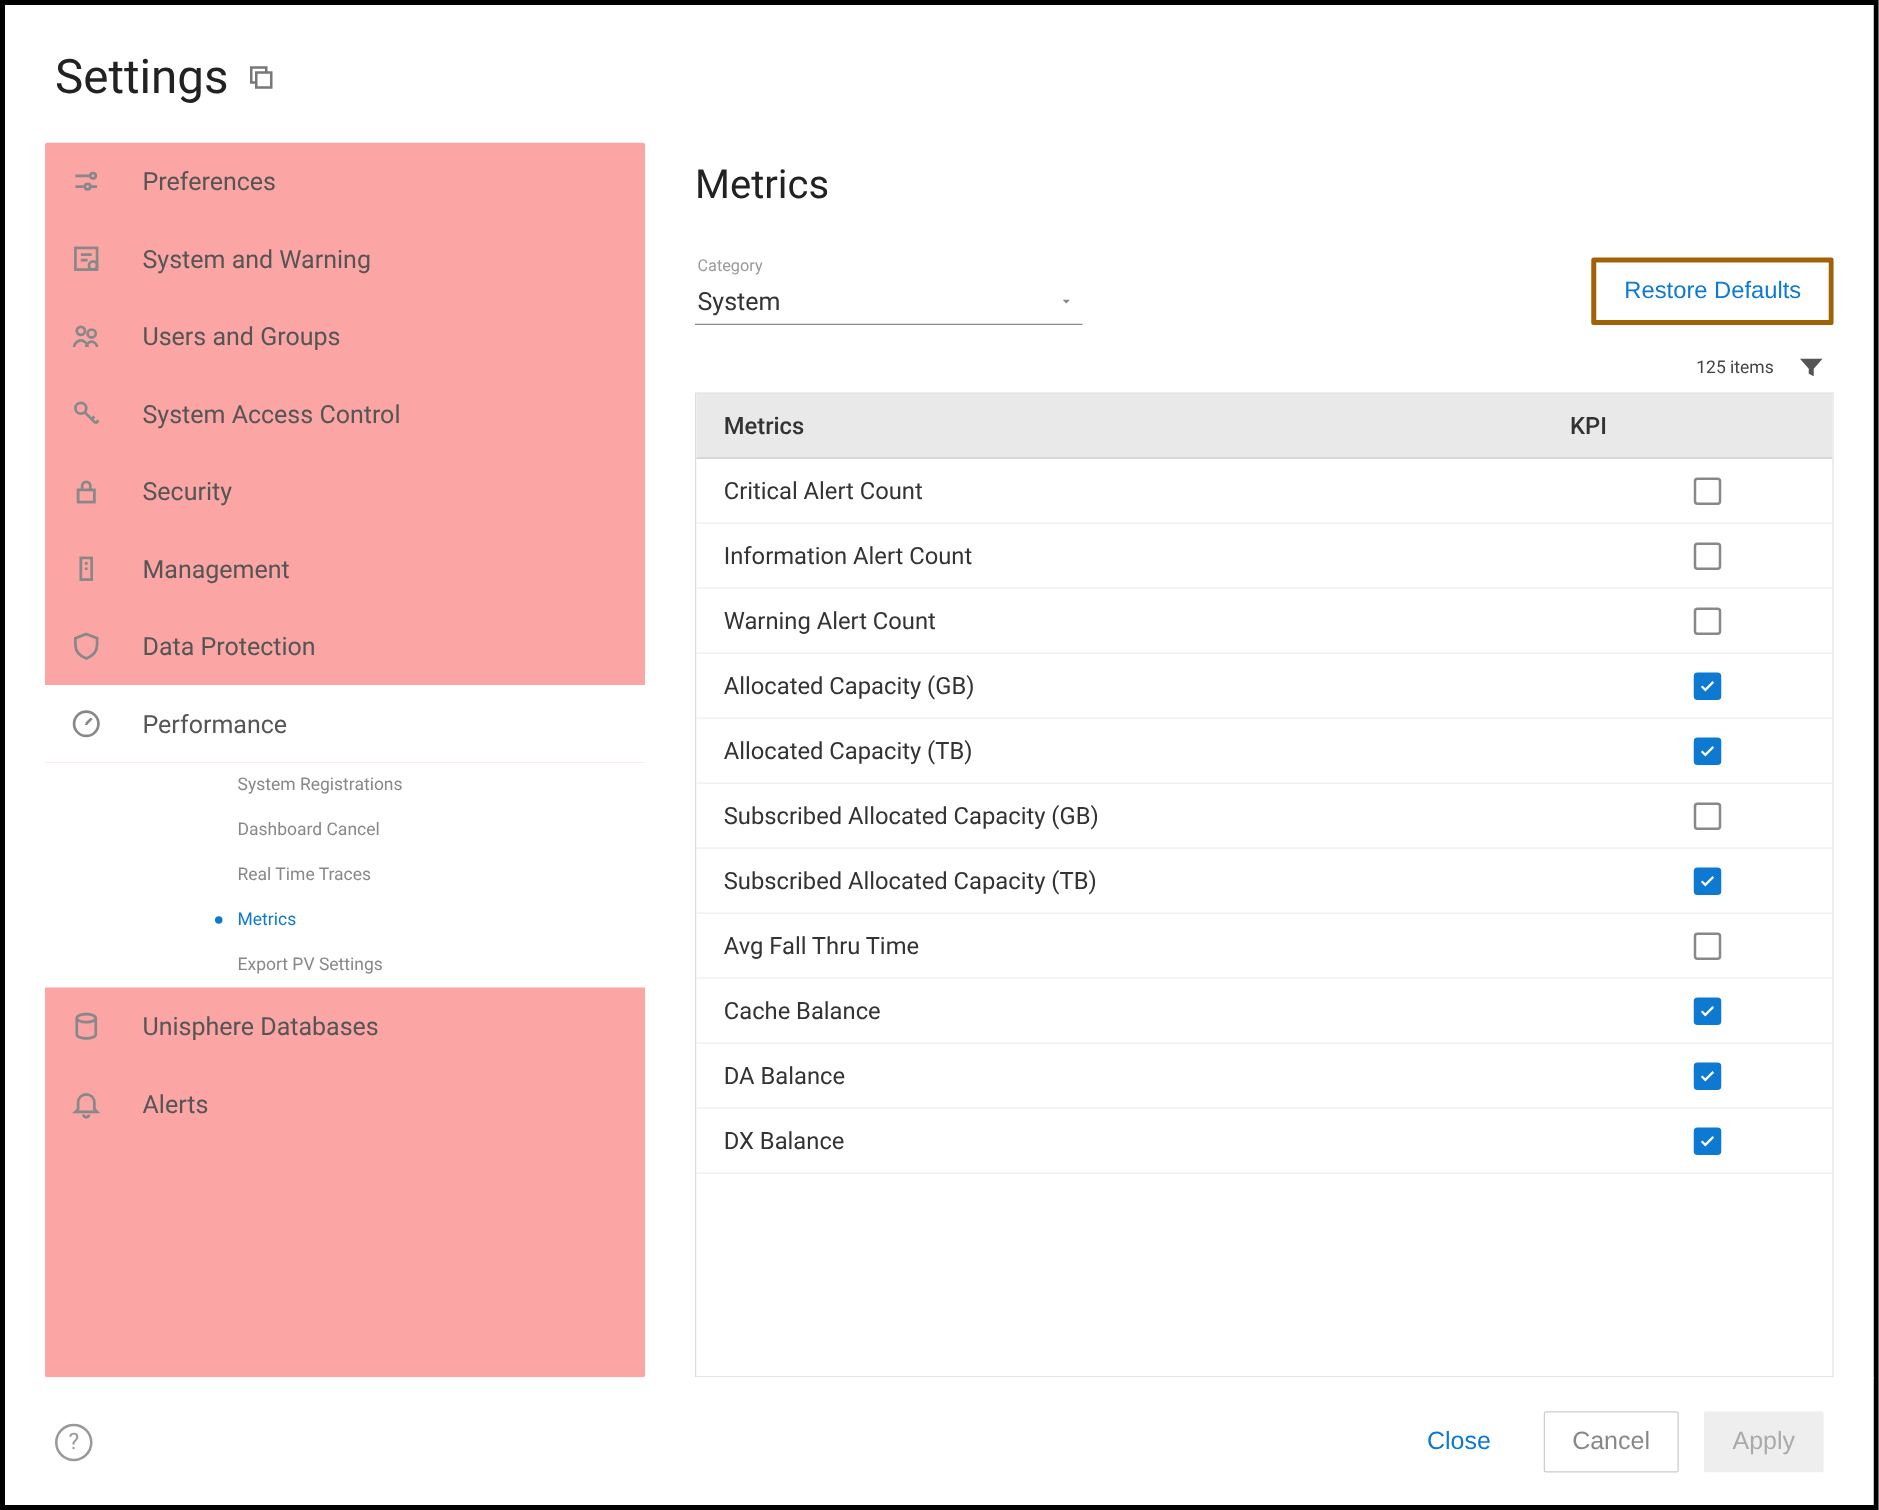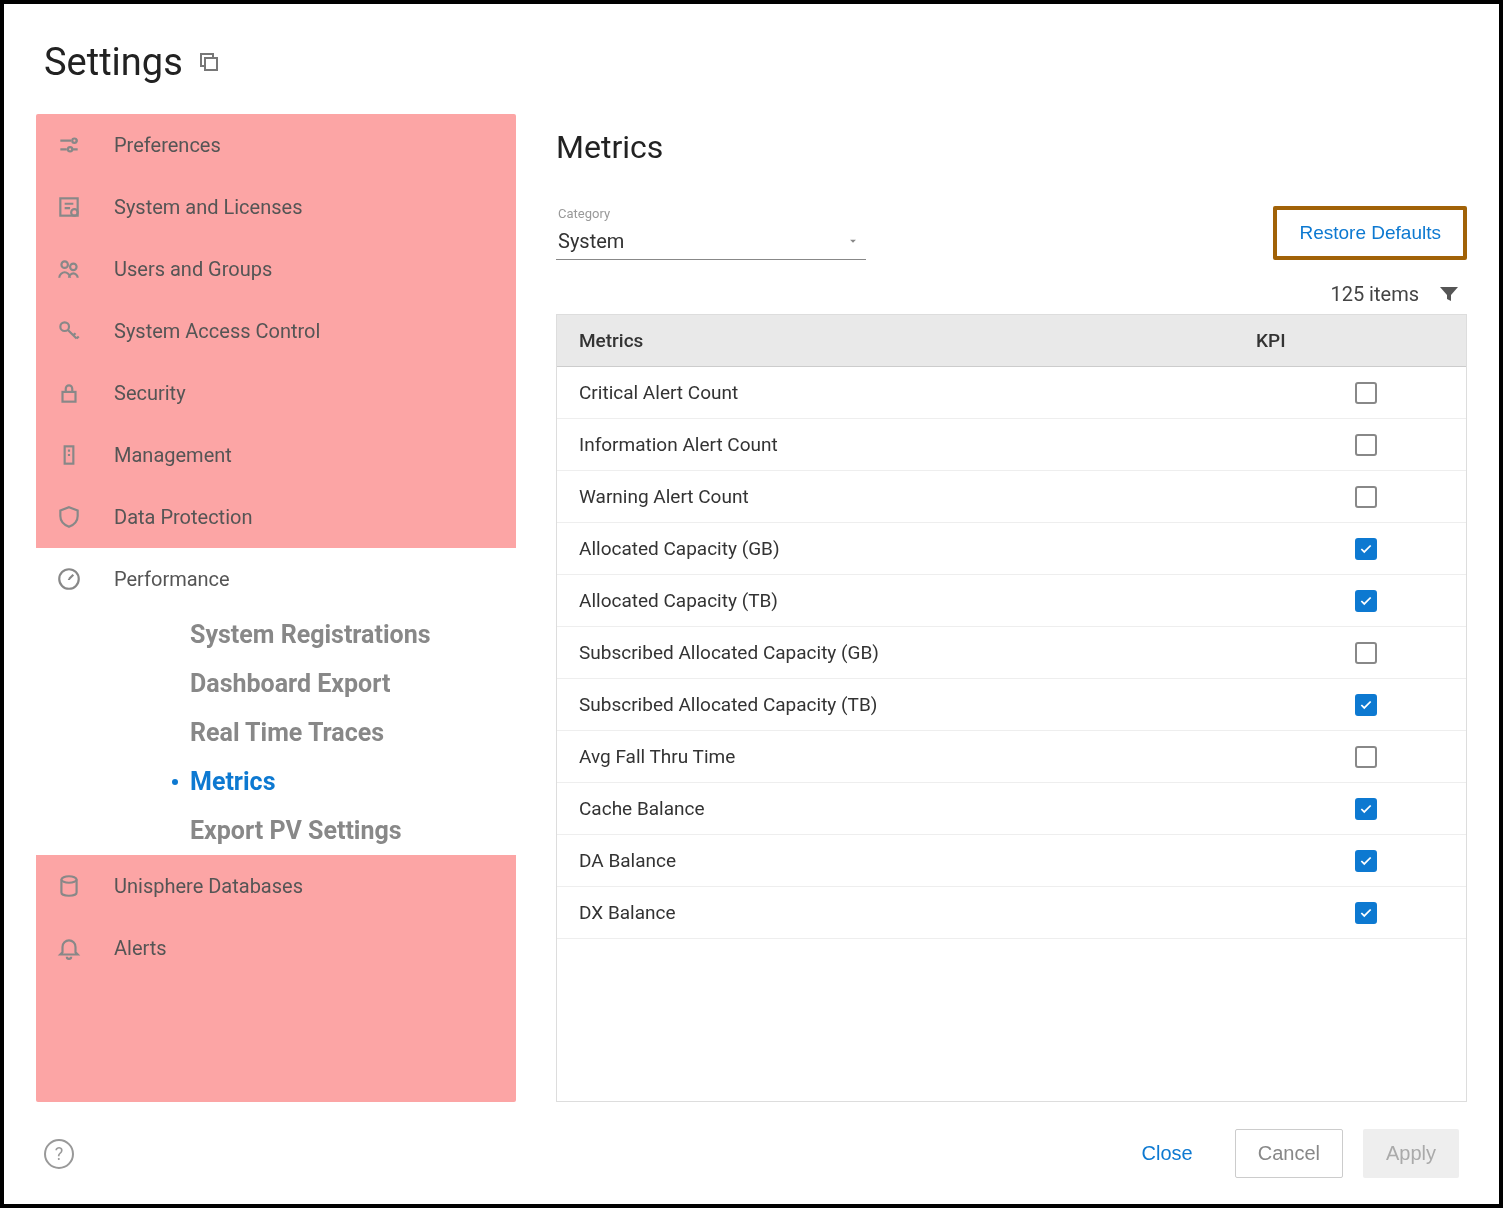--- a/index.html
+++ b/index.html
@@ -65,27 +65,26 @@
   align-items: center;
   justify-content: center;
   color: #888;
   flex-shrink: 0;
 }
 .sidebar-sub {
   background: #fff;
 }
 .sidebar-sub-item {
   padding: 10px 18px 10px 154px;
-  font-size: 25px;
+  font-size: 14px;
   color: #888;
   cursor: pointer;
   display: flex;
   align-items: center;
   gap: 10px;
-  font-weight: bold;
 }
 .sidebar-sub-item.active {
   color: #0d79d1;
   position: relative;
 }
 .sidebar-sub-item.active::before {
   content: "";
   position: absolute;
   left: 136px;
   top: 50%;
@@ -147,21 +146,21 @@
 }
 .items-row {
   display: flex;
   justify-content: flex-end;
   align-items: center;
   gap: 18px;
   margin-bottom: 8px;
   padding-right: 6px;
 }
 .items-count {
-  font-size: 20px;
+  font-size: 14px;
   color: #444;
 }
 .filter-icon {
   width: 24px;
   height: 24px;
   color: #555;
   cursor: pointer;
 }
 .table-container {
   border: 1px solid #ddd;
@@ -319,21 +318,21 @@
         <span>Preferences</span>
       </div>
       <div class="sidebar-item">
         <span class="icon-slot">
           <svg viewBox="0 0 24 24" width="26" height="26" fill="none" stroke="currentColor" stroke-width="2">
               <rect x="4" y="4" width="16" height="16"></rect>
               <path d="M8 9h8M8 13h5"></path>
               <circle cx="17" cy="17" r="3"></circle>
             </svg>
         </span>
-        <span>System and Licenses</span>
+        <span>System and Warning</span>
       </div>
       <div class="sidebar-item">
         <span class="icon-slot">
           <svg viewBox="0 0 24 24" width="26" height="26" fill="none" stroke="currentColor" stroke-width="2">
               <circle cx="8" cy="8" r="3"></circle>
               <circle cx="16" cy="10" r="3"></circle>
               <path d="M3 20c0-3 3-5 5-5s5 2 5 5M12 20c0-2 2-4 4-4s4 2 4 4"></path>
             </svg>
         </span>
         <span>Users and Groups</span>
@@ -380,21 +379,21 @@
               <path d="M12 12l4-4M12 12v1"></path>
             </svg>
         </span>
         <span>Performance</span>
       </div>
       <div class="sidebar-sub">
         <div class="sidebar-sub-item">
             <span>System Registrations</span>
           </div>
         <div class="sidebar-sub-item">
-            <span>Dashboard Export</span>
+            <span>Dashboard Cancel</span>
           </div>
         <div class="sidebar-sub-item">
             <span>Real Time Traces</span>
           </div>
         <div class="sidebar-sub-item active">
             <span>Metrics</span>
           </div>
         <div class="sidebar-sub-item">
             <span>Export PV Settings</span>
           </div>

